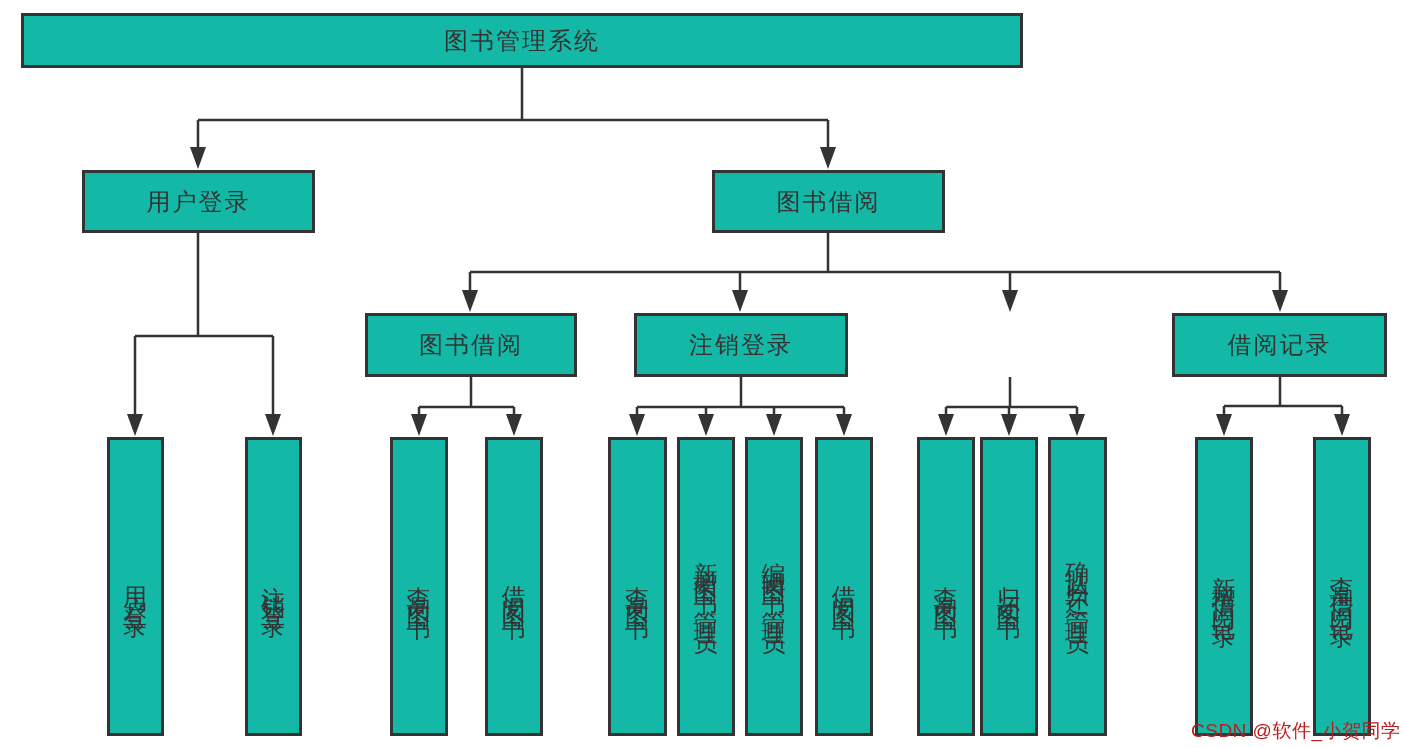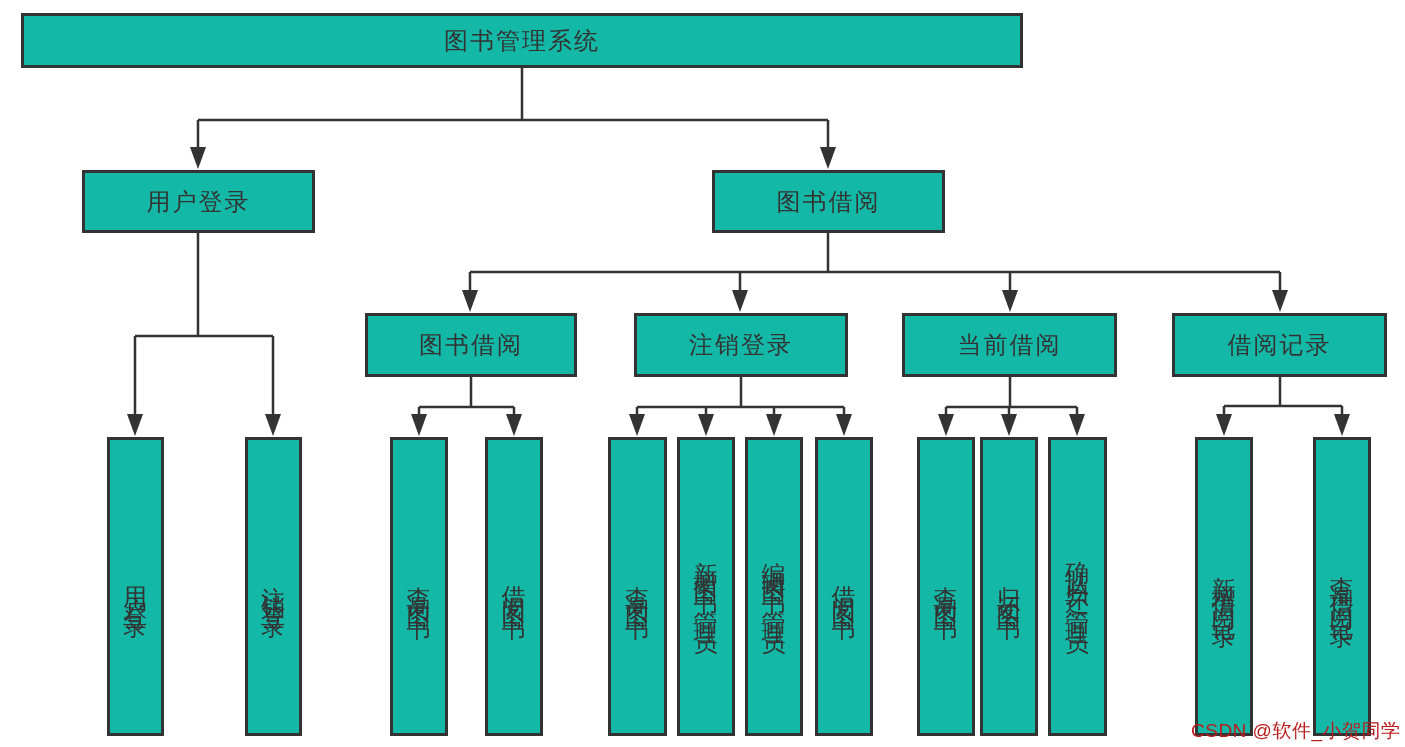--- a/index.html
+++ b/index.html
@@ -86,23 +86,20 @@
   <div class="node" style="left:712px;top:170px;width:233px;height:63px;">
     <span class="lbl">图书借阅</span>
   </div>
 
   <div class="node" style="left:365px;top:313px;width:212px;height:64px;">
     <span class="lbl">图书借阅</span>
   </div>
   <div class="node" style="left:634px;top:313px;width:214px;height:64px;">
     <span class="lbl">注销登录</span>
   </div>
-  <div class="node" style="left:902px;top:313px;width:215px;height:64px;">
-    <span class="lbl">当前借阅</span>
-  </div>
   <div class="node" style="left:1172px;top:313px;width:215px;height:64px;">
     <span class="lbl">借阅记录</span>
   </div>
 
   <div class="node leaf" style="left:107px;top:437px;width:57px;height:299px;">
     <span class="vlbl">用户登录</span>
   </div>
   <div class="node leaf" style="left:245px;top:437px;width:57px;height:299px;">
     <span class="vlbl">注销登录</span>
   </div>

